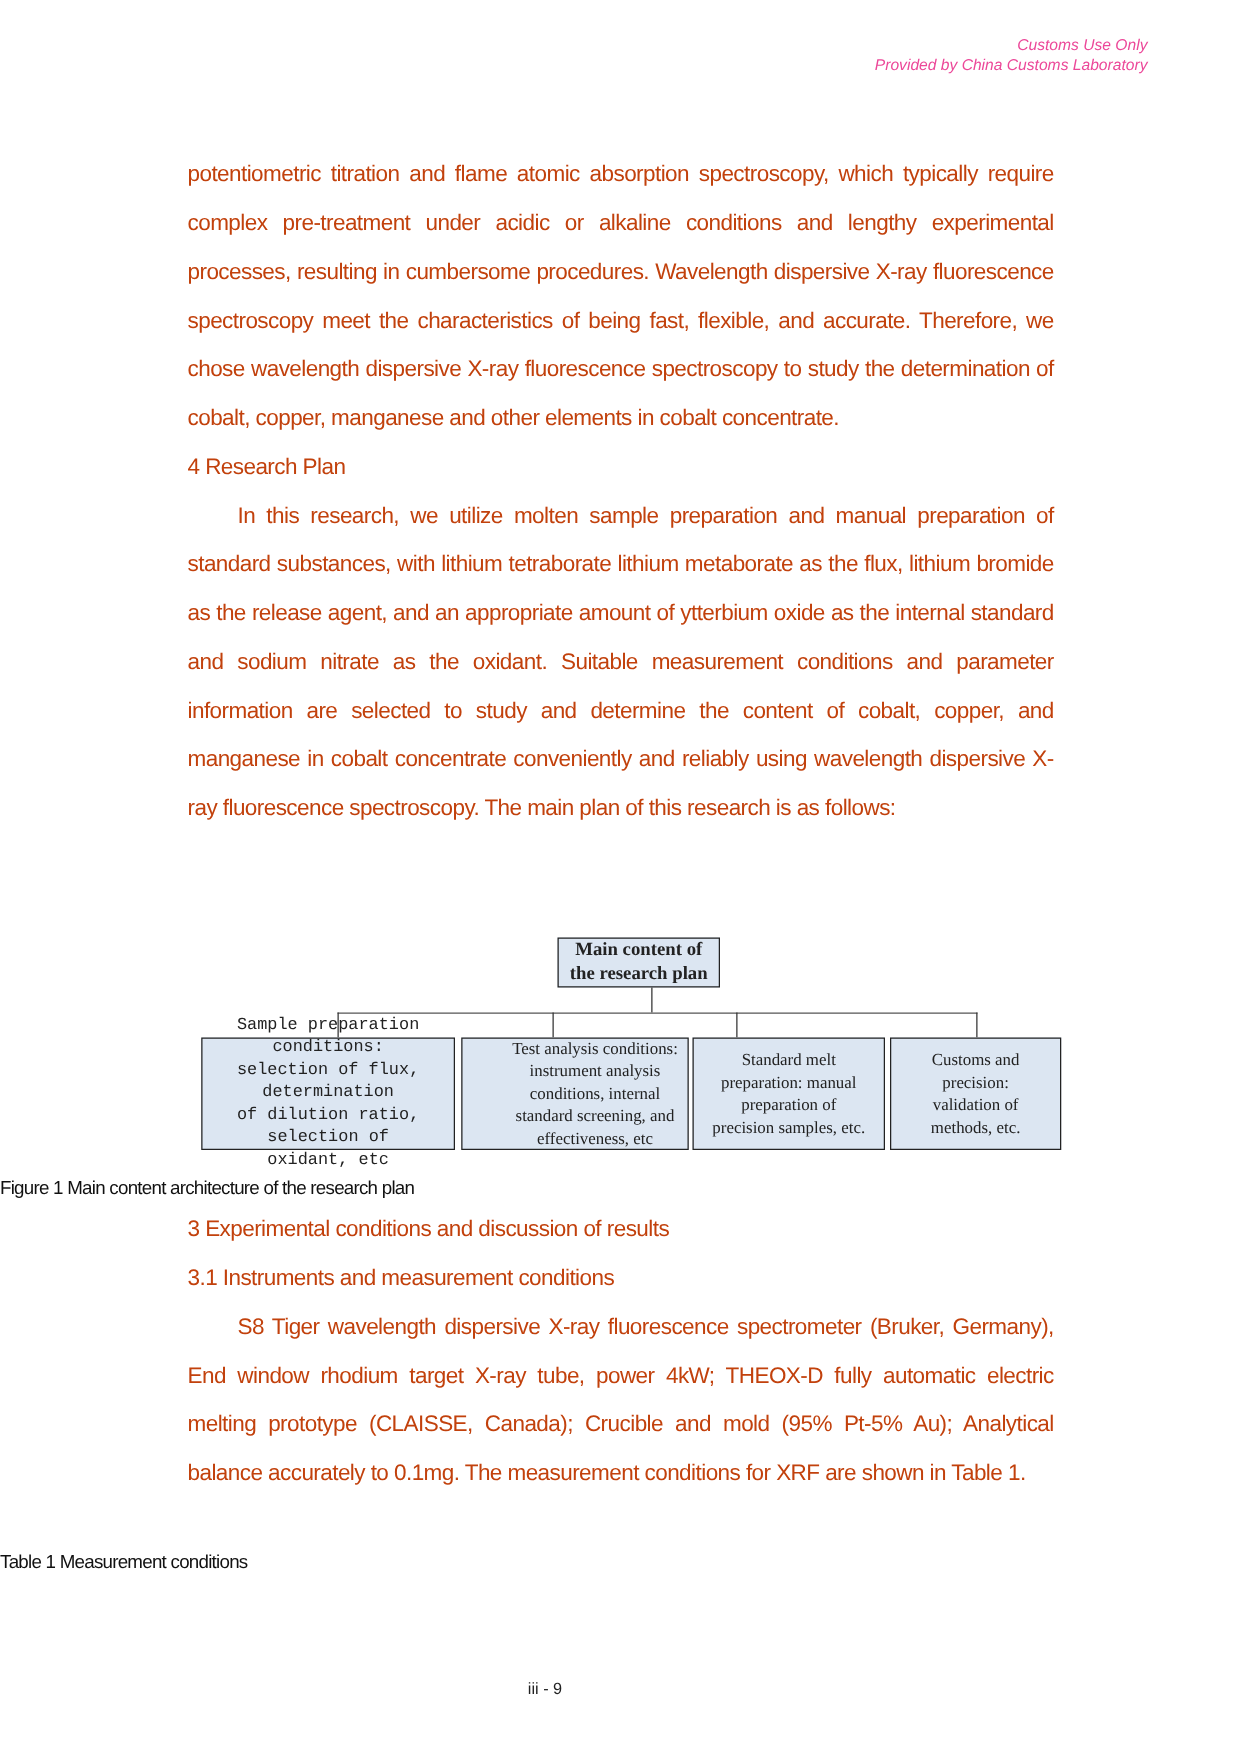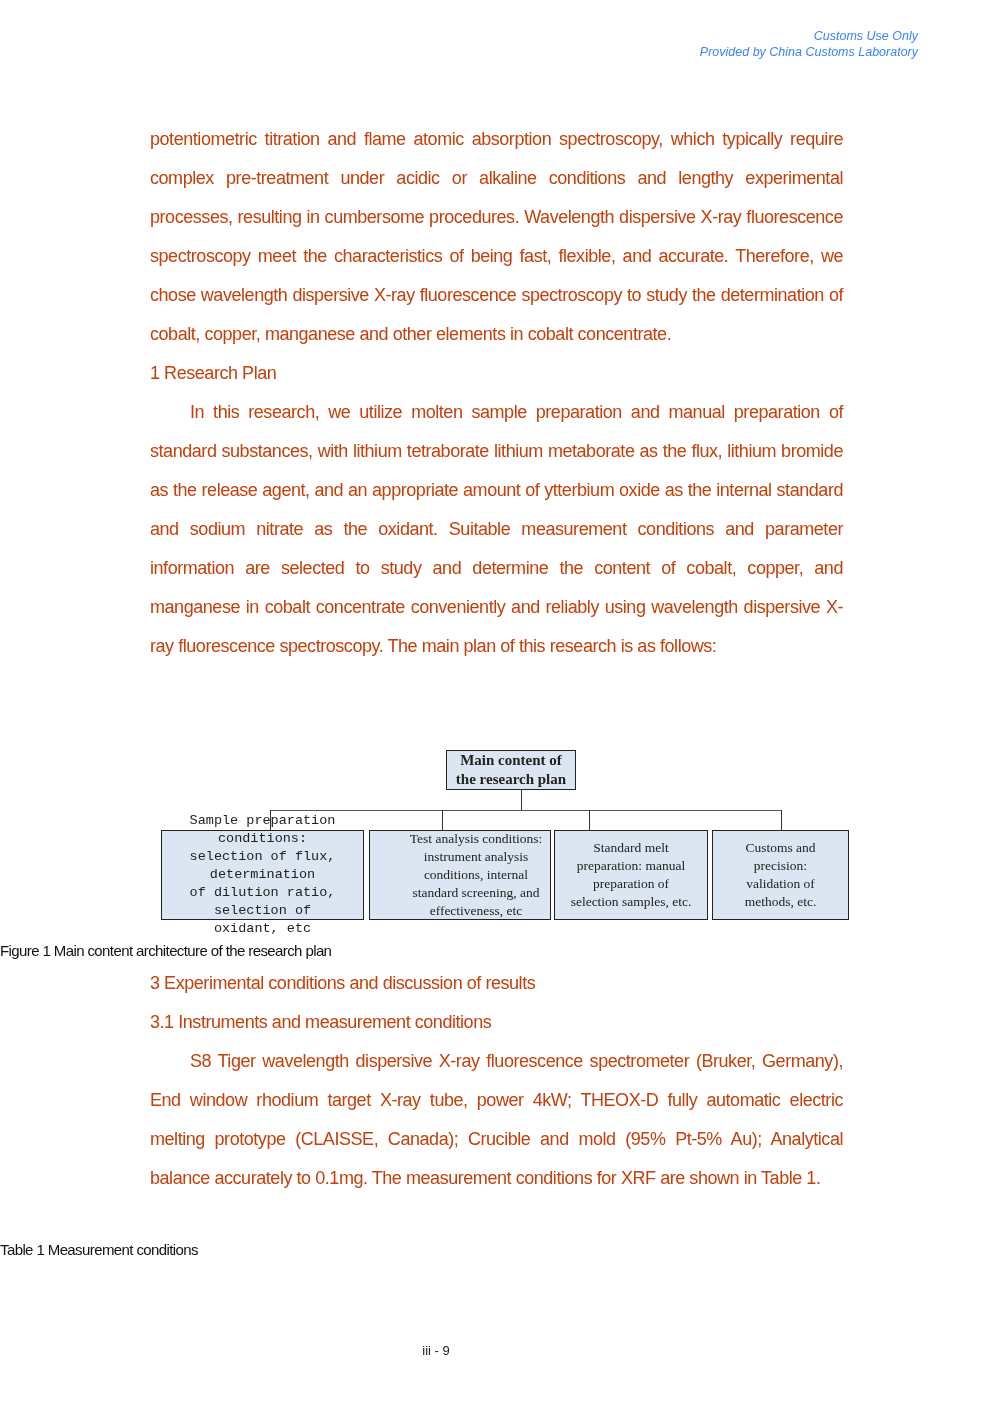--- a/index.html
+++ b/index.html
@@ -1,17 +1,17 @@
 <!DOCTYPE html>
 <html><head>
 <meta charset="utf-8">
 <style>
   html, body { margin: 0; padding: 0; background: #ffffff; }
   body { width: 992px; height: 1403px; position: relative; overflow: hidden; color: #111; }
-  .hdr { position: absolute; right: 74px; top: 28px; text-align: right; font-family: "Liberation Sans", sans-serif; font-style: italic; font-size: 12.5px; line-height: 16px; color: #3b82f6; }
+  .hdr { position: absolute; right: 74px; top: 28px; text-align: right; font-family: "Liberation Sans", sans-serif; font-style: italic; font-size: 12.5px; line-height: 16px; color: #ec4899; }
   .body-text { position: absolute; left: 150px; width: 693px; font-family: "Liberation Sans", sans-serif; font-size: 18px; letter-spacing: -0.45px; color: #c2410c; }
   .para { margin: 0; line-height: 39px; text-align: justify; }
   .para.indent { text-indent: 40px; }
   .heading { margin: 0; line-height: 39px; font-size: 18px; }
   .diagram { position: absolute; left: 0; top: 0; width: 992px; height: 940px; pointer-events: none; }
   .dbox { position: absolute; background: #dce6f2; border: 1px solid #222; box-sizing: border-box; font-family: "Liberation Serif", serif; color: #222; text-align: center; display: flex; align-items: center; justify-content: center; pointer-events: auto; }
   .dbox span { display: block; }
   .root { left: 446px; top: 750px; width: 130px; height: 40px; font-weight: bold; font-size: 15px; line-height: 19px; }
   .child { top: 830px; height: 90px; font-size: 13.5px; line-height: 18px; padding: 2px 4px; }
   .line { position: absolute; background: #333; }
@@ -21,21 +21,21 @@
 </head>
 <body>
 
 <div class="hdr">
   <div>Customs Use Only</div>
   <div>Provided by China Customs Laboratory</div>
 </div>
 
 <div class="body-text" style="top:120px;">
   <p class="para">potentiometric titration and flame atomic absorption spectroscopy, which typically require complex pre-treatment under acidic or alkaline conditions and lengthy experimental processes, resulting in cumbersome procedures. Wavelength dispersive X-ray fluorescence spectroscopy meet the characteristics of being fast, flexible, and accurate. Therefore, we chose wavelength dispersive X-ray fluorescence spectroscopy to study the determination of cobalt, copper, manganese and other elements in cobalt concentrate.</p>
-  <p class="heading">1 Research Plan</p>
+  <p class="heading">4 Research Plan</p>
   <p class="para indent">In this research, we utilize molten sample preparation and manual preparation of standard substances, with lithium tetraborate lithium metaborate as the flux, lithium bromide as the release agent, and an appropriate amount of ytterbium oxide as the internal standard and sodium nitrate as the oxidant. Suitable measurement conditions and parameter information are selected to study and determine the content of cobalt, copper, and manganese in cobalt concentrate conveniently and reliably using wavelength dispersive X-ray fluorescence spectroscopy. The main plan of this research is as follows:</p>
 </div>
 
 <div class="diagram">
   <div class="dbox root">
     <div>
       <span>Main content of</span>
       <span>the research plan</span>
     </div>
   </div>
@@ -62,21 +62,21 @@
       <span>conditions, internal</span>
       <span>standard screening, and</span>
       <span>effectiveness, etc</span>
     </div>
   </div>
   <div class="dbox child" style="left:554px; width:154px;">
     <div>
       <span>Standard melt</span>
       <span>preparation: manual</span>
       <span>preparation of</span>
-      <span>selection samples, etc.</span>
+      <span>precision samples, etc.</span>
     </div>
   </div>
   <div class="dbox child" style="left:712px; width:137px;">
     <div>
       <span>Customs and</span>
       <span>precision:</span>
       <span>validation of</span>
       <span>methods, etc.</span>
     </div>
   </div>

